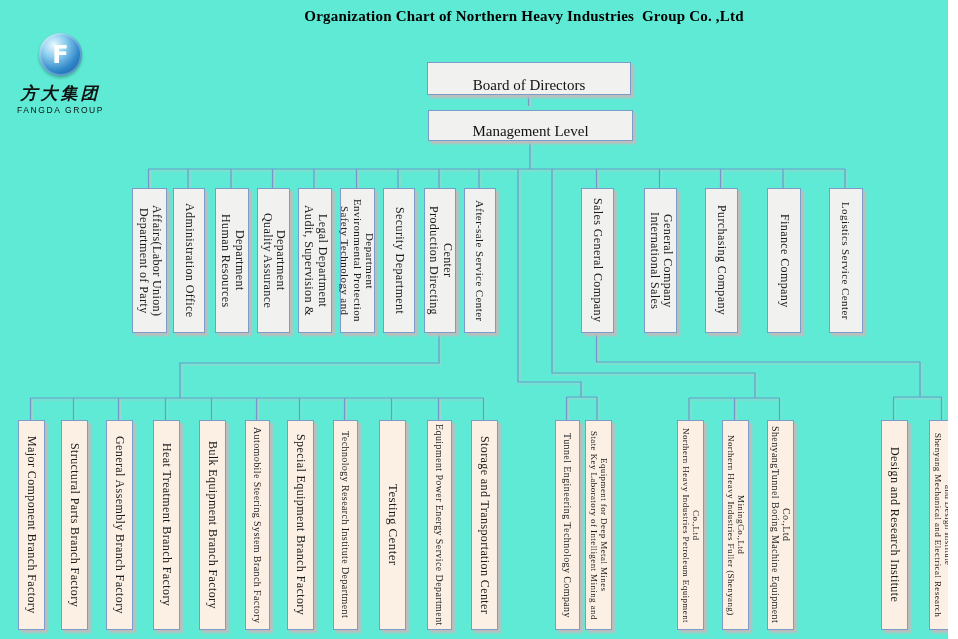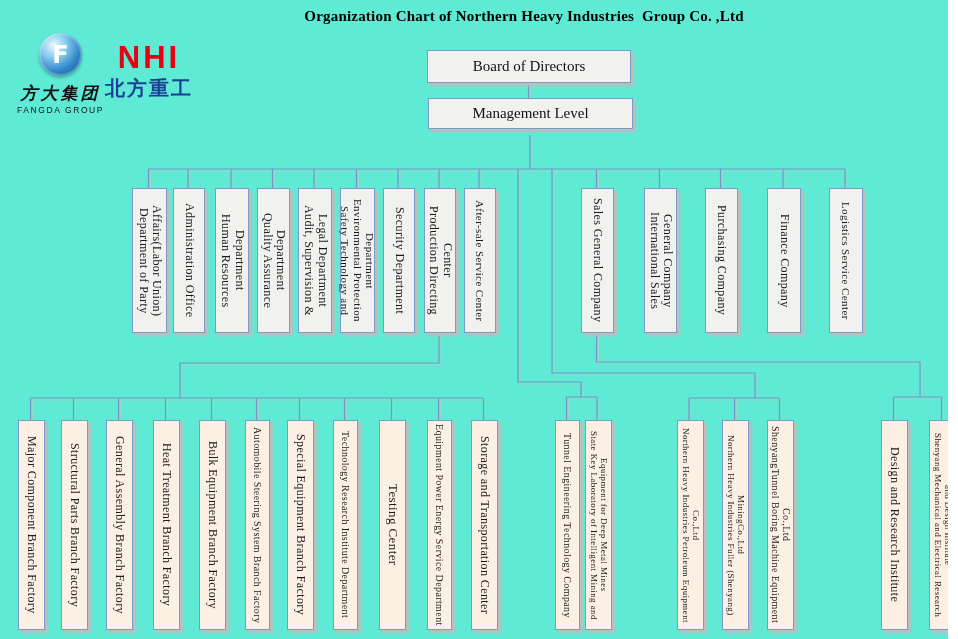--- a/index.html
+++ b/index.html
@@ -20,22 +20,22 @@
       letter-spacing:1.6px;white-space:nowrap;}
   .nhi{position:absolute;left:104px;top:42px;width:90px;text-align:center;}
   .nhi .abbr{font-family:"Liberation Sans",sans-serif;font-weight:bold;font-size:31px;line-height:1;
       letter-spacing:3px;}
   .nhi .cn{font-family:"DejaVu Sans",sans-serif;font-weight:bold;font-size:20px;letter-spacing:2px;
       margin-top:2px;white-space:nowrap;}
   
   .connectors{position:absolute;left:0;top:0;width:958px;height:639px;}
   
   .hbox{position:absolute;background:#f1f1f0;border:1px solid #7b9cc9;
-        box-shadow:3px 3px 2px #bdbdbd;display:flex;align-items:center;justify-content:center;
-        font-size:15px;color:#111;}
+        box-shadow:3px 3px 2px #bdbdbd;display:flex;align-items:flex-end;justify-content:center;
+        font-size:15px;color:#111;margin-top:12px;}
   .vbox{position:absolute;background:#f1f1f0;border:1px solid #7b9cc9;
         box-shadow:3px 3px 2px #bdbdbd;display:flex;align-items:center;justify-content:center;}
   .l1{top:188px;height:143px;}
   .l2{top:420px;height:208px;background:#fcf0e4;}
   .vtext{writing-mode:vertical-lr;text-orientation:mixed;white-space:pre-line;
          text-align:center;color:#1a1a1a;line-height:1.15;letter-spacing:.4px;}
   .fs13{font-size:13px;} .fs12{font-size:12px;} .fs11{font-size:11px;}
   .fs10{font-size:10px;} .fs9{font-size:9px;}
 </style>
 </head>
@@ -46,24 +46,20 @@
   <div class="title">Organization Chart of Northern Heavy Industries  Group Co. ,Ltd</div>
 
   <div class="fangda">
     <div class="sphere">
       <span>F</span>
     </div>
     <div class="cn">方大集团</div>
     <div class="en">FANGDA GROUP</div>
   </div>
 
-  <div class="nhi">
-    <div class="abbr" style="color:#e60012">NHI</div>
-    <div class="cn" style="color:#1b3f94">北方重工</div>
-  </div>
 
   <svg class="connectors" viewBox="0 0 958 639">
     <defs>
       <path id="wires" d="
         M528.5 82 V106
         M530 135 V169
         M148.5 169 H845
         M148.5 169 V188 M188 169 V188 M231 169 V188 M272.5 169 V188 M314 169 V188
         M356.5 169 V188 M398 169 V188 M439 169 V188 M479 169 V188
         M596.5 169 V188 M659.5 169 V188 M720.5 169 V188 M783 169 V188 M845 169 V188

